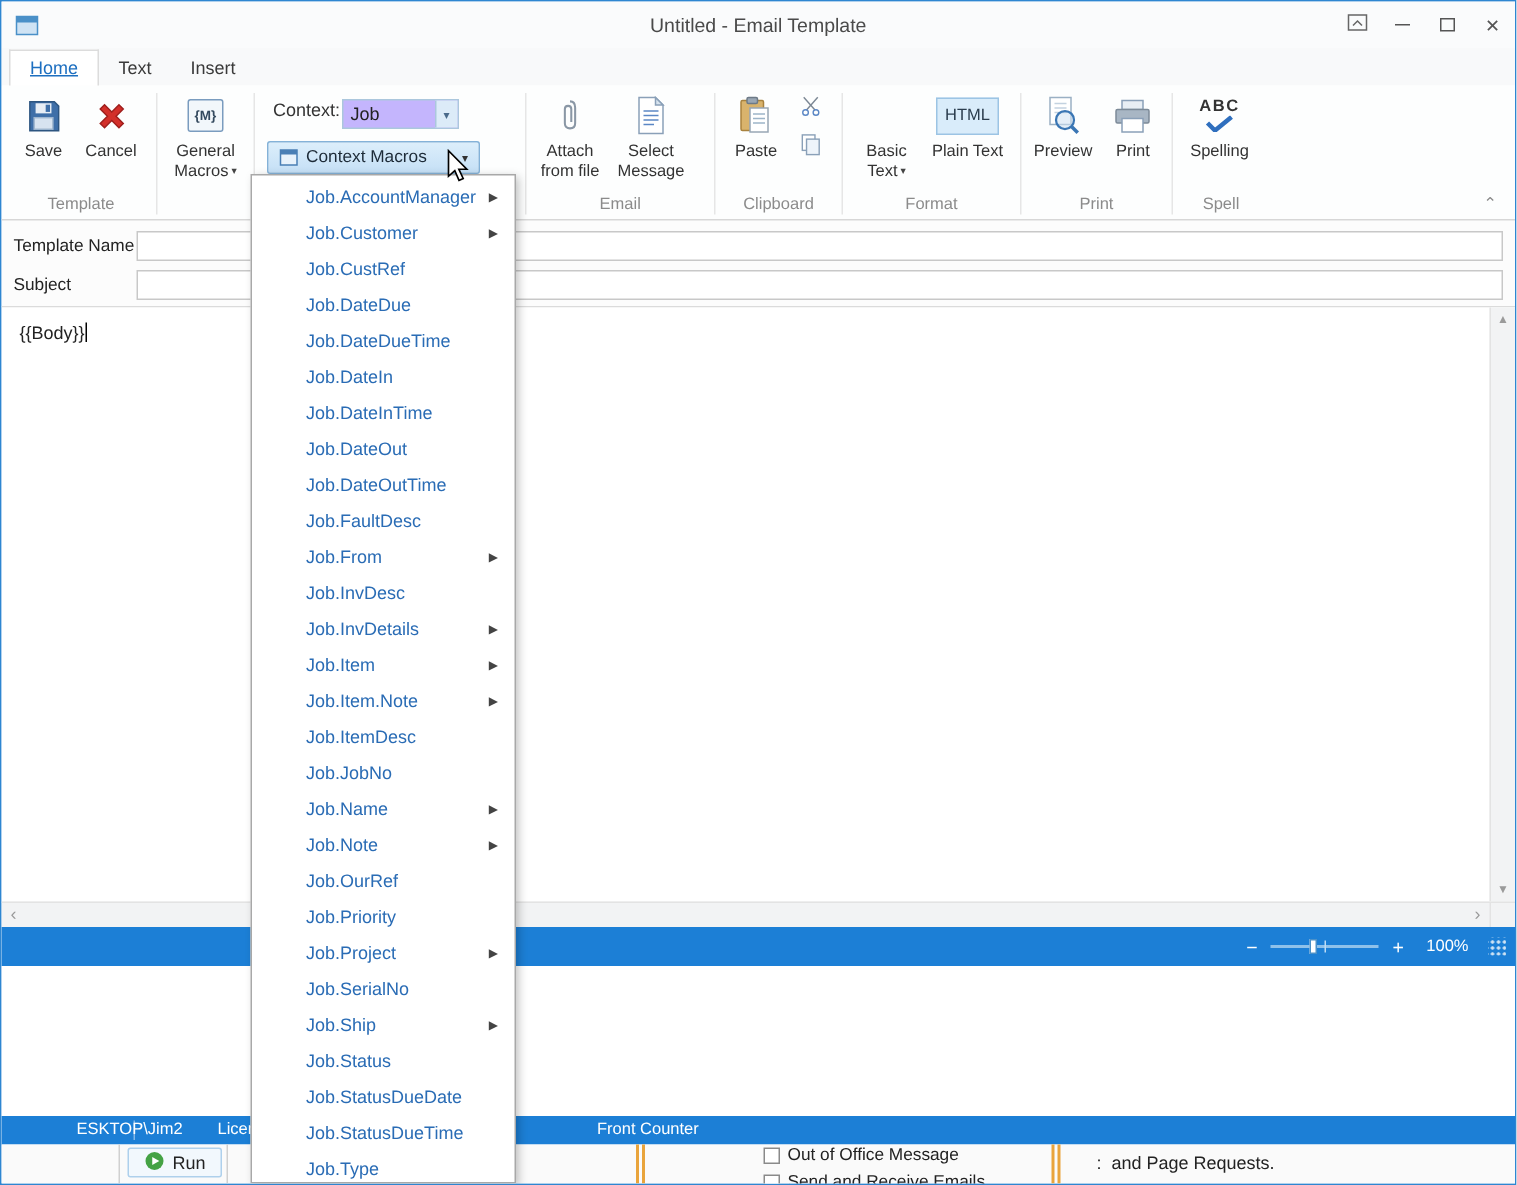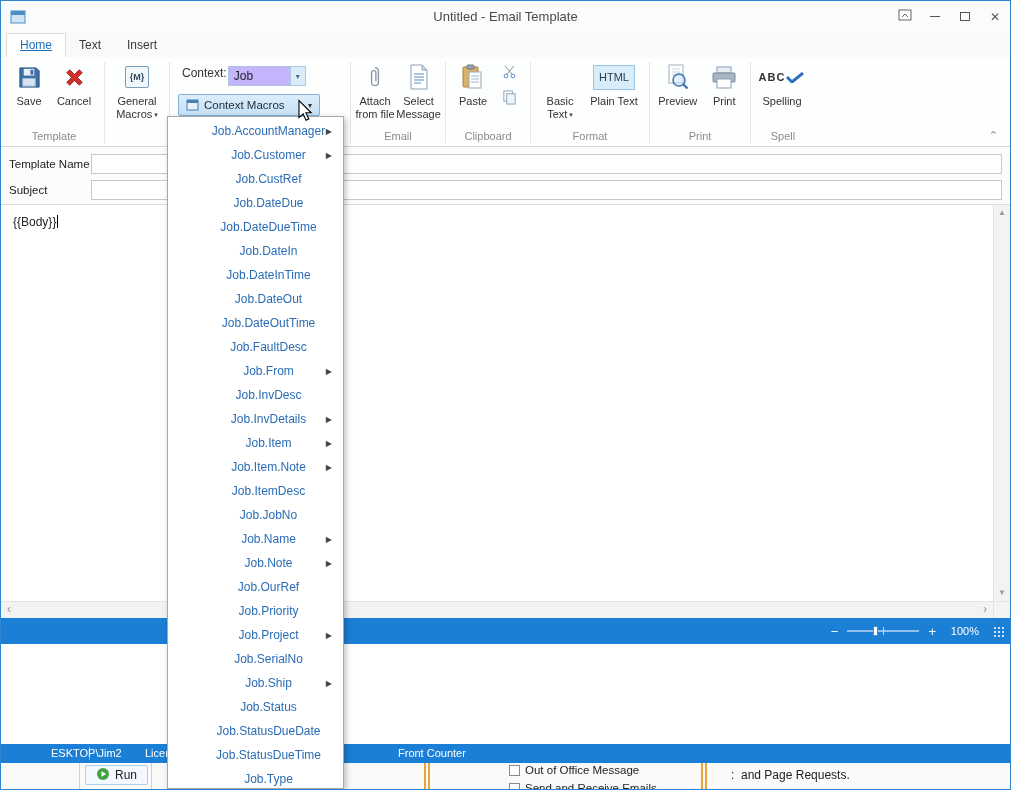--- a/index.html
+++ b/index.html
@@ -33,21 +33,21 @@
   .bicon { height:30px; display:flex; align-items:center; justify-content:center; }
   .blabel { font-size:11px; color:#333; text-align:center; line-height:1.2; display:flex; flex-direction:column; align-items:center; }
   .l2 { display:flex; align-items:center; }
   .dd { font-size:7px; margin-left:2px; color:#444; }
   .smallcol { display:flex; flex-direction:column; gap:6px; padding:4px 2px 0 2px; }
   .smallbtn { width:20px; height:20px; display:flex; align-items:center; justify-content:center; cursor:default; }
   .gm-badge { width:24px; height:22px; border:1px solid #7a9cbf; border-radius:2px; font-size:9px; font-weight:bold;
               color:#33495e; display:flex; align-items:center; justify-content:center; background:#f2f7fb; }
   .html-badge { width:42px; height:25px; background:#d9ecfa; border:1px solid #9cc4e4; font-size:11px; color:#2b3d4e;
                 display:flex; align-items:center; justify-content:center; }
-  .abc-icon { display:flex; flex-direction:row; align-items:center; line-height:1; }
+  .abc-icon { display:flex; flex-direction:column; align-items:center; line-height:1; }
   .abc-text { font-size:11px; font-weight:bold; color:#333; letter-spacing:1px; }
   .ribbon-collapse { position:absolute; right:12px; bottom:4px; font-size:11px; color:#8a8a8a; cursor:default; }
 
   
   .context-group { width:178px; padding-top:7px; }
   .ctx-row { display:flex; gap:1px; height:21px; margin-left:8px; }
   .ctx-label { font-size:12px; color:#333; }
   .ctx-combo { width:78px; height:20px; border:1px solid #abc7dd; background:#c4b5fd; display:flex; align-items:center; cursor:default; }
   .ctx-value { flex:1; padding-left:5px; font-size:12px; color:#222; }
   .ctx-arrow-btn { width:15px; height:100%; background:#dcebf8; border-left:1px solid #abc7dd; font-size:8px; color:#4a6a8a;
@@ -105,21 +105,21 @@
                 background:#f2f8fd; border:1px solid #aed0ec; border-radius:2px; font-size:12px; cursor:default; }
   .cb-row { position:absolute; display:flex; align-items:center; gap:5px; white-space:nowrap; }
   .cb-box { width:11px; height:11px; background:#fff; border:1px solid #8a8a8a; flex:0 0 auto; }
   .pr-colon { position:absolute; left:730px; top:5px; font-size:12px; }
   .pr-text { position:absolute; left:740px; top:5px; font-size:12px; }
 
   
   .context-menu { position:absolute; left:166px; top:115px; width:177px; bottom:0; background:#fff;
                   border:1px solid #a8a8a8; box-shadow:2px 2px 6px rgba(0,0,0,.25); z-index:60; padding-top:2px; overflow:hidden; }
   .menu-item { height:24px; display:flex; align-items:center; padding:0 10px 0 36px; position:relative;
-               font-size:12px; color:#2a6cb5; cursor:default;justify-content:center; }
+               font-size:12px; color:#2a6cb5; cursor:default; }
   .submenu-arrow { position:absolute; right:11px; font-size:8px; color:#444; }
 
   
   .cursor { position:absolute; left:296px; top:98px; z-index:100; pointer-events:none; }
 </style>
 </head>
 <body>
 
 <div class="window">
 
@@ -221,21 +221,21 @@
               <rect x="1" y="1" width="11" height="10" fill="#e8f2fb" stroke="#4a7fb5"></rect>
               <rect x="1" y="1" width="11" height="3" fill="#4a7fb5"></rect>
             </svg>
         </span>
         <span class="cm-label">Context Macros</span>
         <span class="cm-arrow">▾</span>
       </div>
     </div>
     <div class="gsep"></div>
 
-    <div class="rgroup" style="width:92px">
+    <div class="rgroup" style="width:123px">
       <div class="rbtns">
         <div class="bigbtn" style="width:50px">
           <span class="bicon">
             <svg width="12" height="26" viewBox="0 0 14 26">
                 <path d="M7 2 C10 2 11 4 11 7 L11 19 C11 21.5 9.5 23 7 23 C4.5 23 3 21.5 3 19 L3 8 C3 6.5 4 5.5 5.5 5.5 C7 5.5 8 6.5 8 8 L8 18" fill="none" stroke="#8a97a5" stroke-width="1.6"></path>
               </svg>
           </span>
           <span class="blabel">
             <span>Attach</span>
             <span>from file</span>

